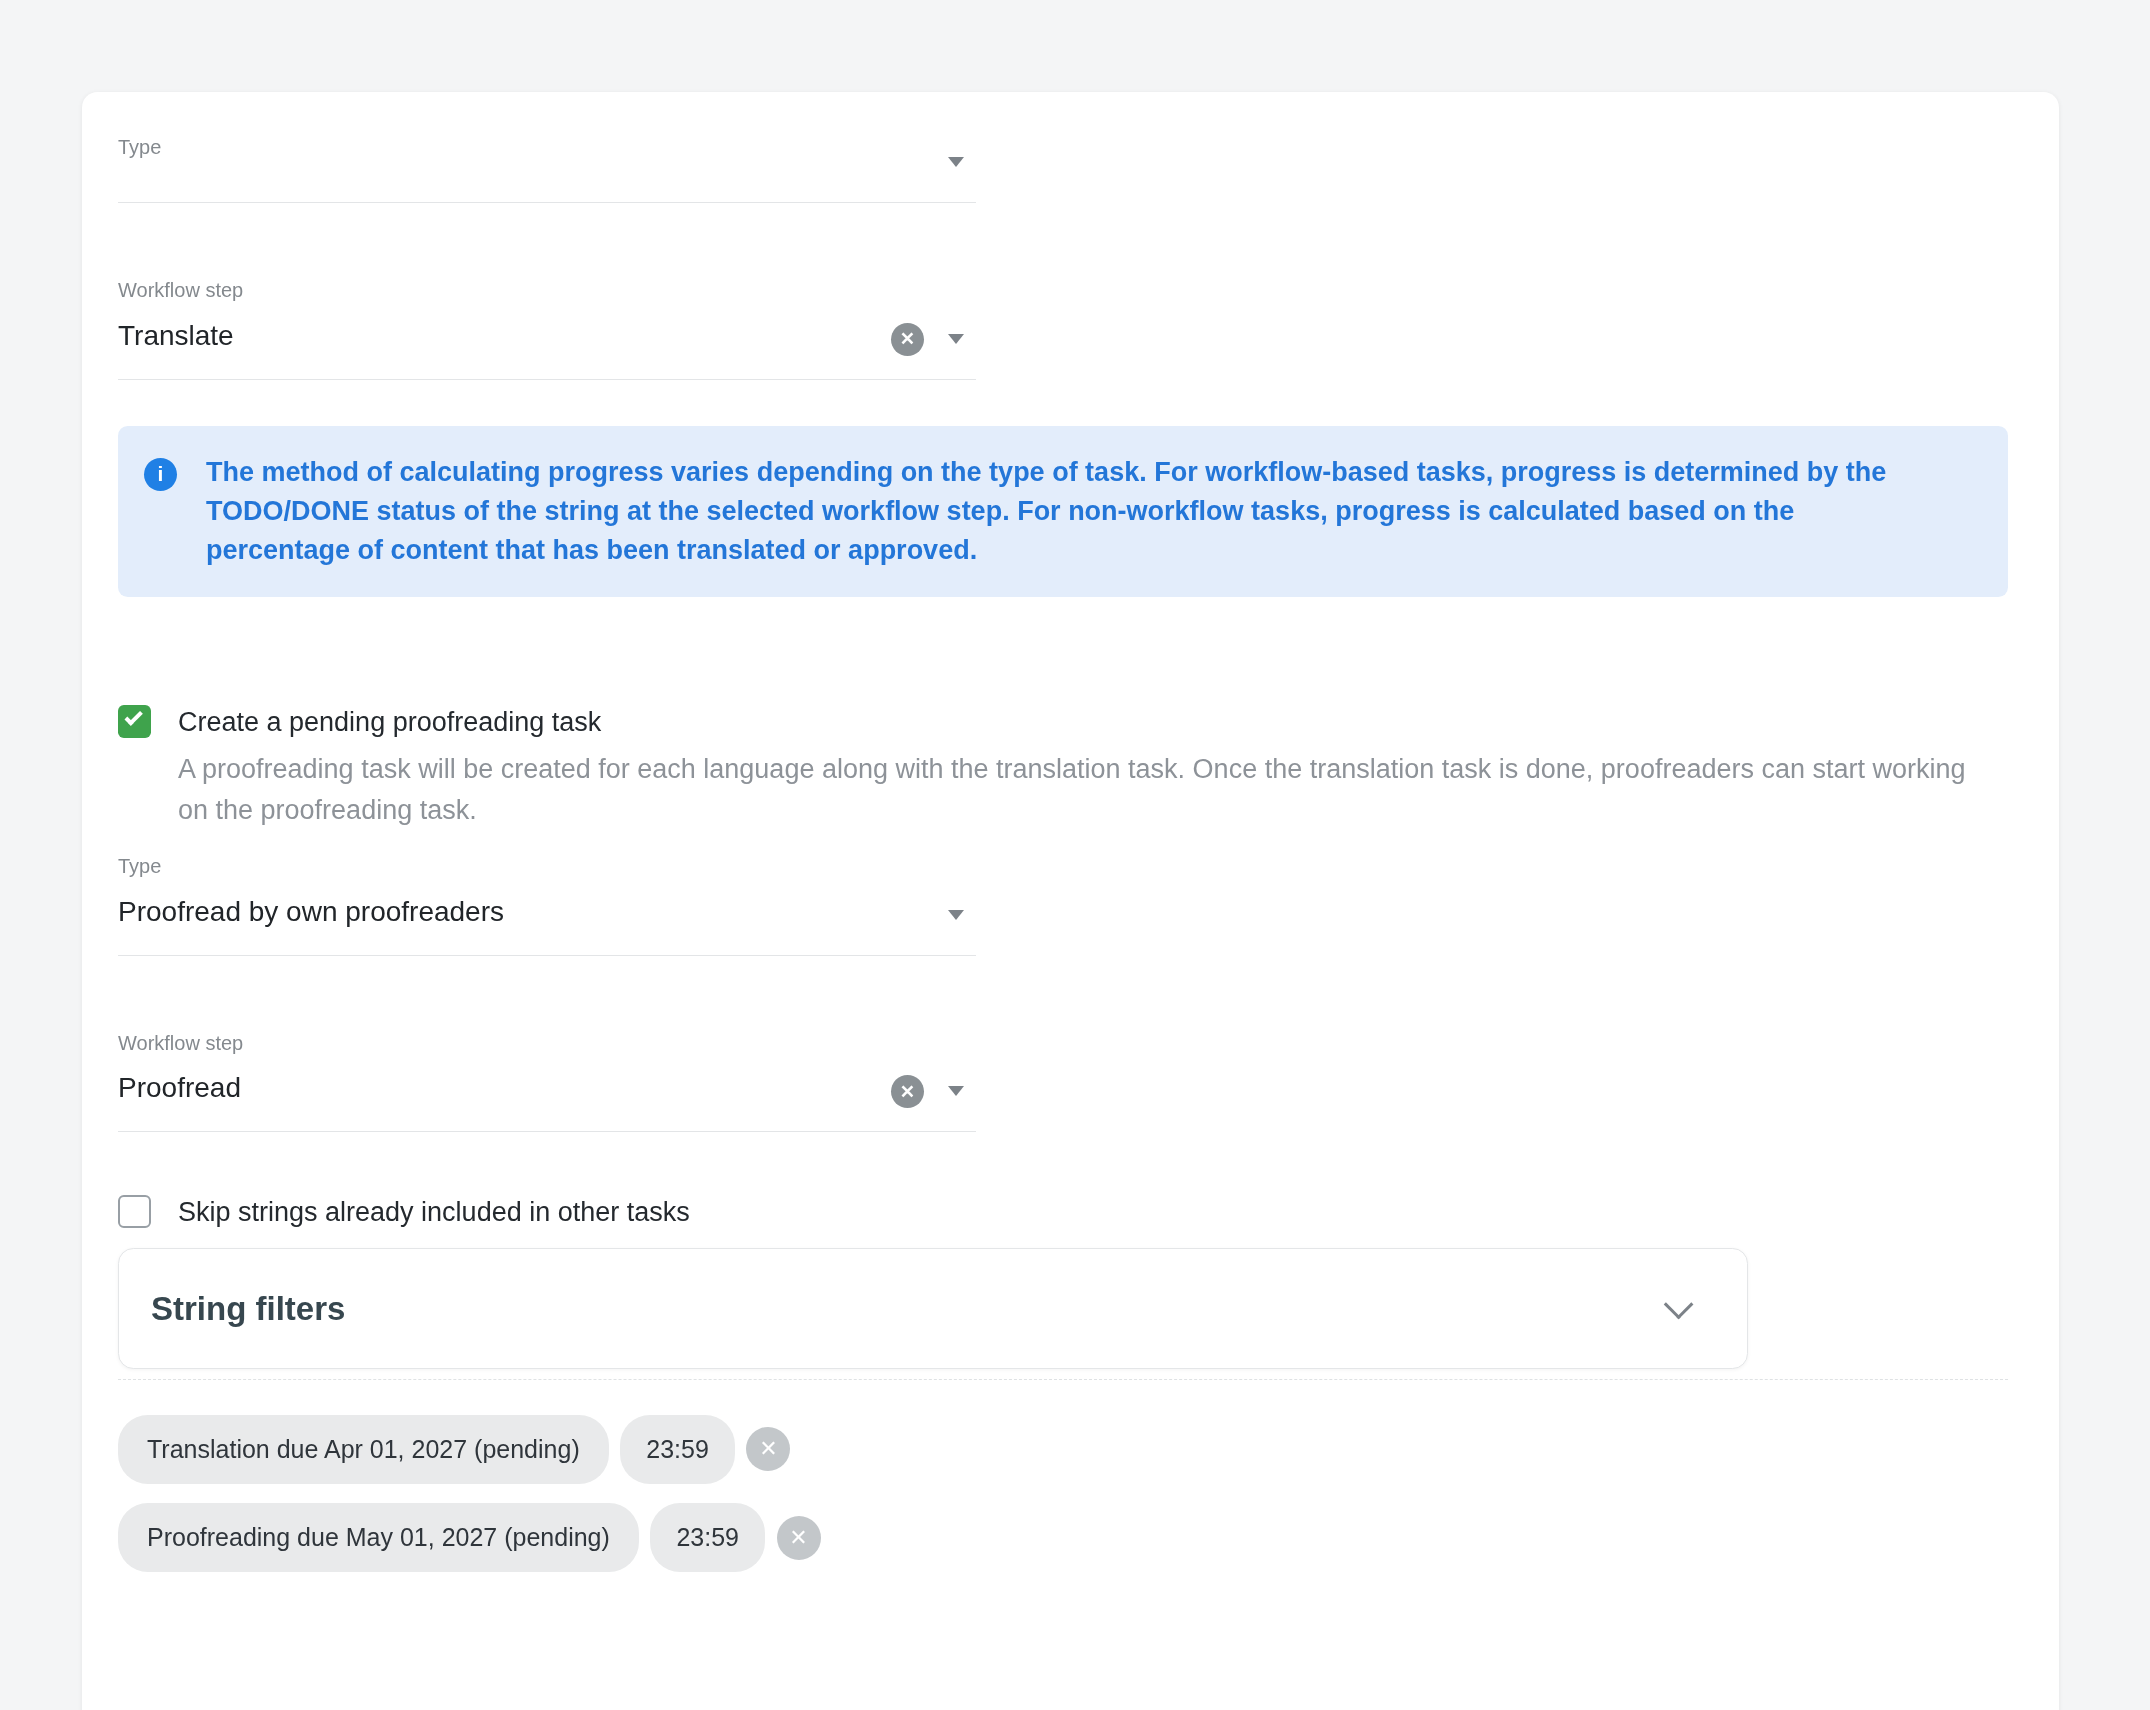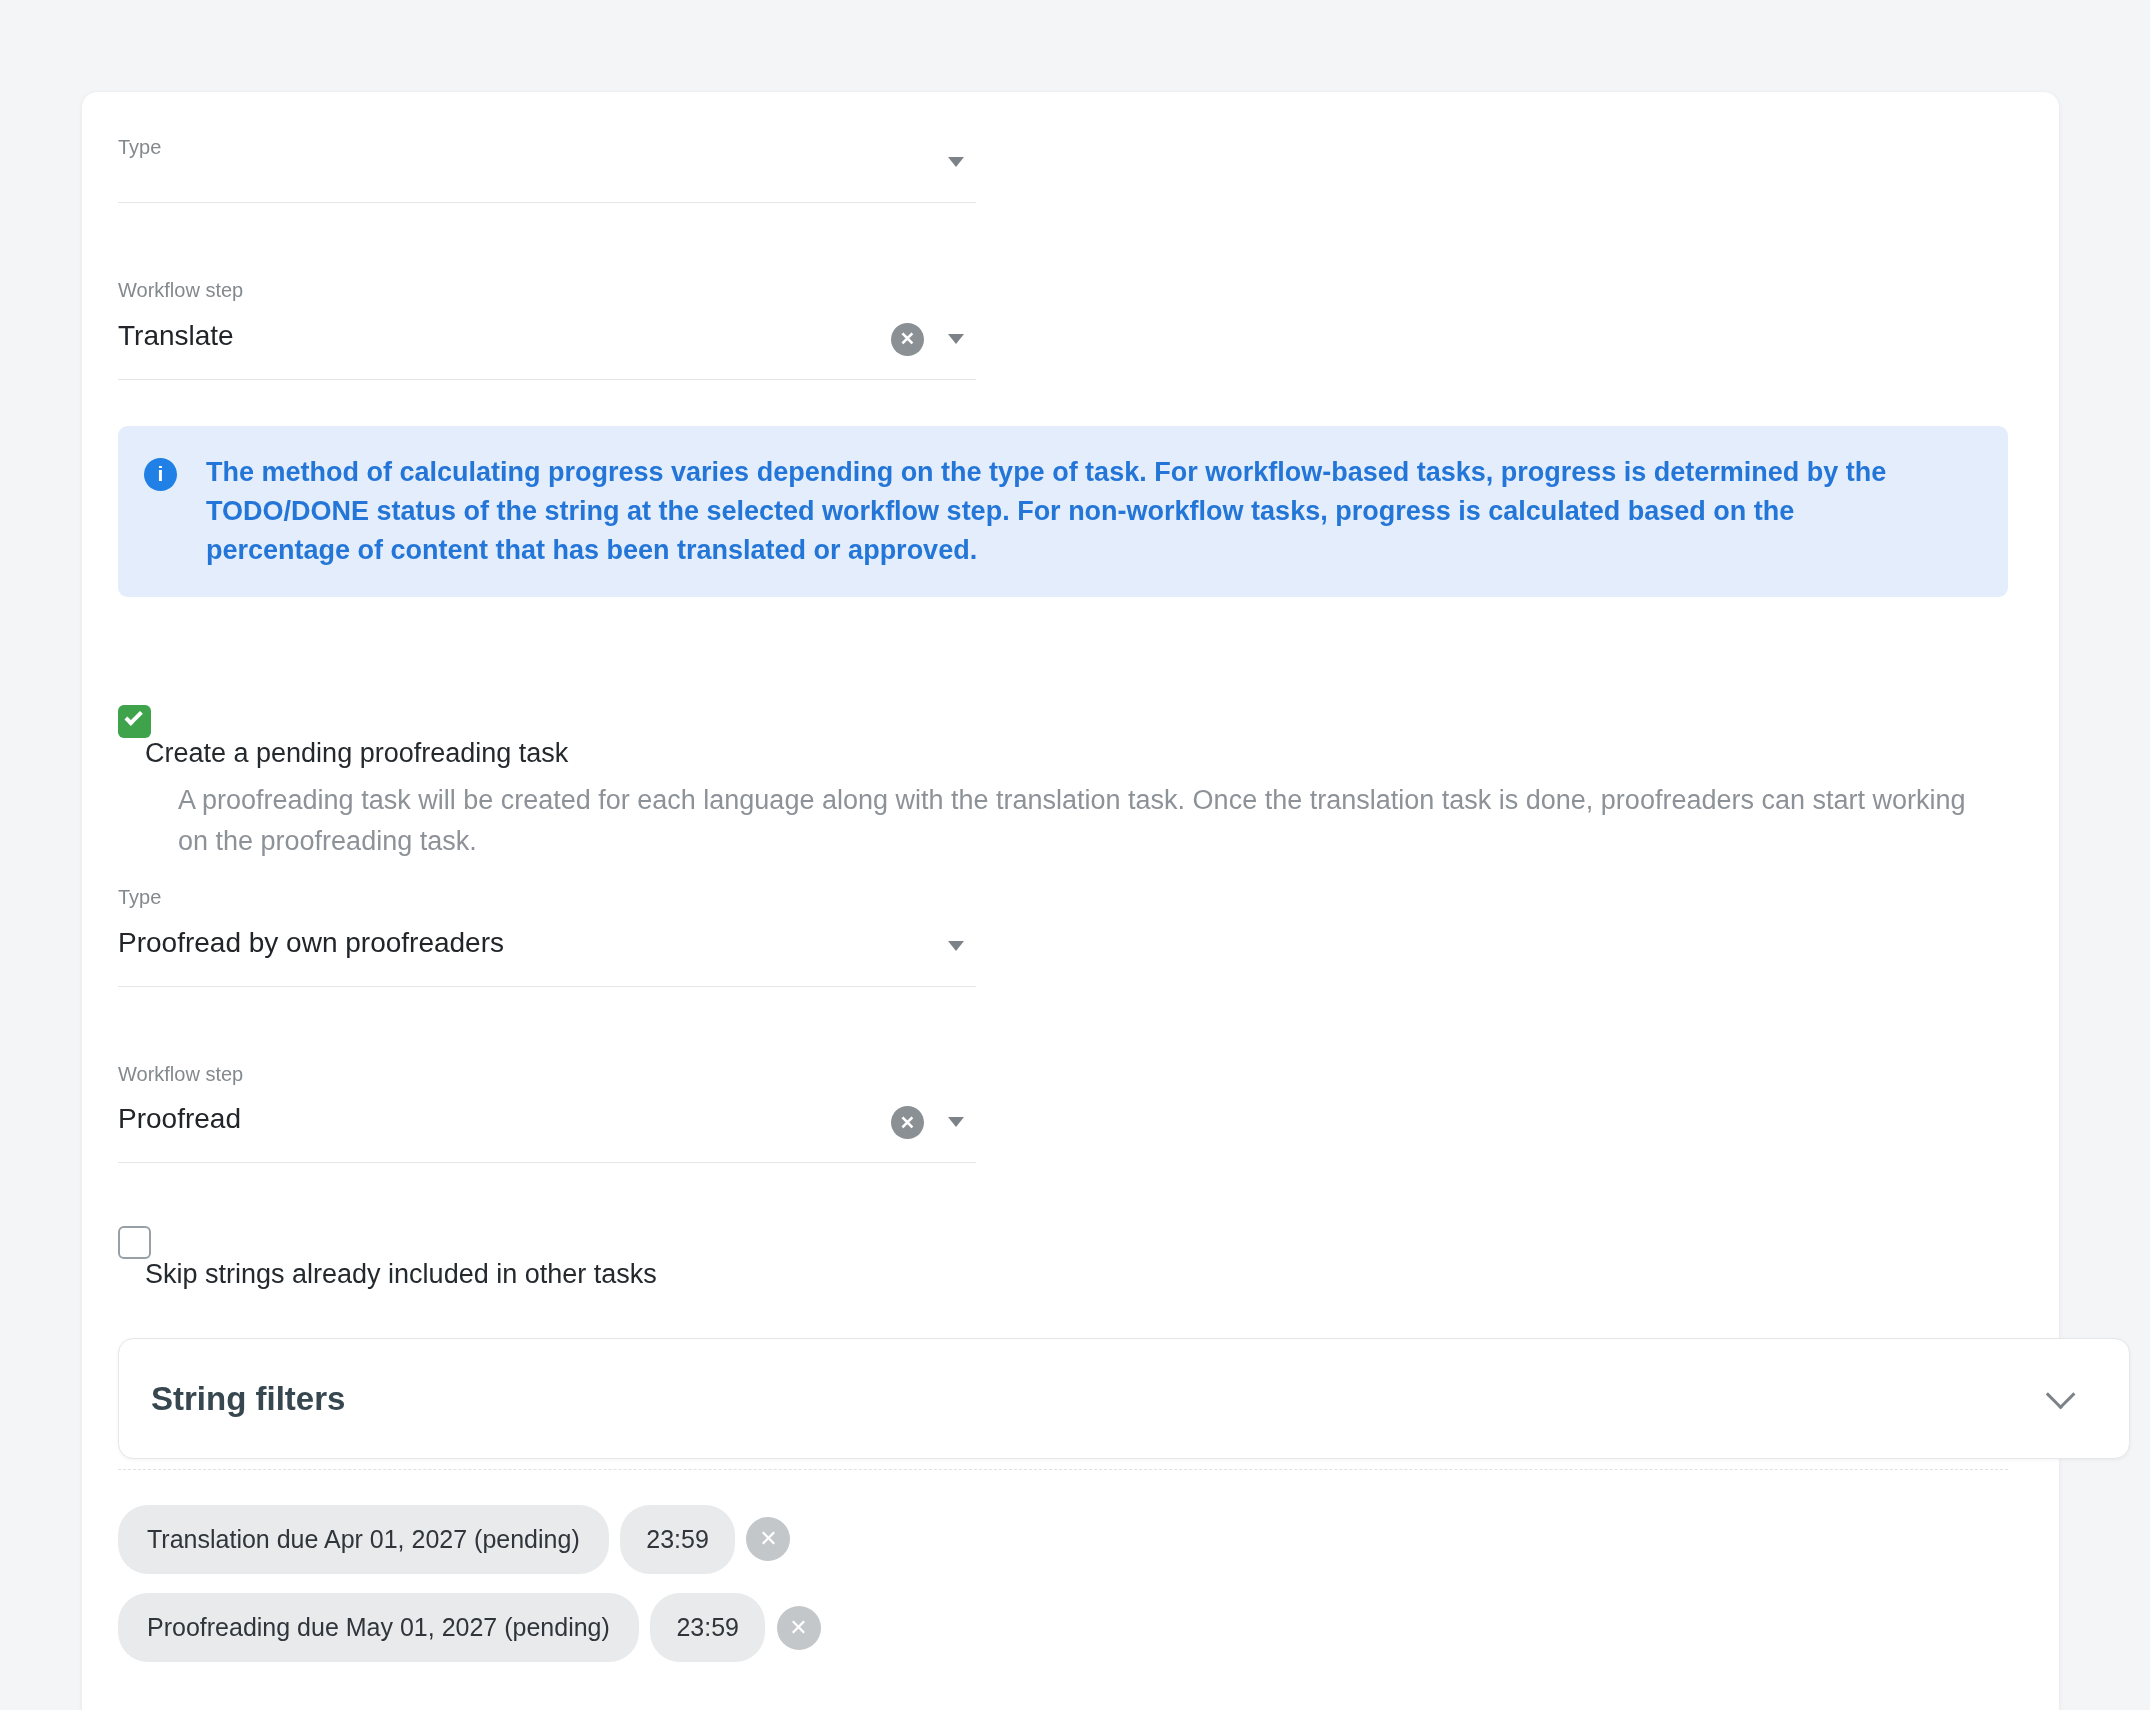--- a/index.html
+++ b/index.html
@@ -88,22 +88,21 @@
     font-size:27px;
     line-height:39px;
     color:#2376d8;
     max-width:1728px;
     font-weight:bold;
   }
 
   
   .checkbox-row {
     display:flex;
-    align-items:flex-start;
-    flex-direction:column;
+    align-items:flex-end;
   }
   .checkbox-row.first { margin-top:108px; }
   .checkbox-row.second { margin-top:63px; }
   .checkbox {
     flex:0 0 auto;
     width:33px; height:33px;
     border-radius:5.8px;
     position:relative;
     cursor:pointer;
   }
@@ -129,22 +128,22 @@
     margin:11.6px 0 0 60px;
     font-size:27px;
     line-height:41px;
     color:#8d9298;
     max-width:1815px;
   }
   .section-gap { margin-top:23px; }
 
   
   .filters-panel {
-    margin-top:48px;
-    width:2012px;
+    margin-top:20px;
+    width:1630px;
     height:121px;
     background:#ffffff;
     border:1px solid #e4e6e8;
     border-radius:15.4px;
     box-shadow:0 1px 3.9px rgba(0,0,0,0.05);
     display:flex;
     align-items:center;
     justify-content:space-between;
     padding:0 62px 0 32px;
     cursor:pointer;

